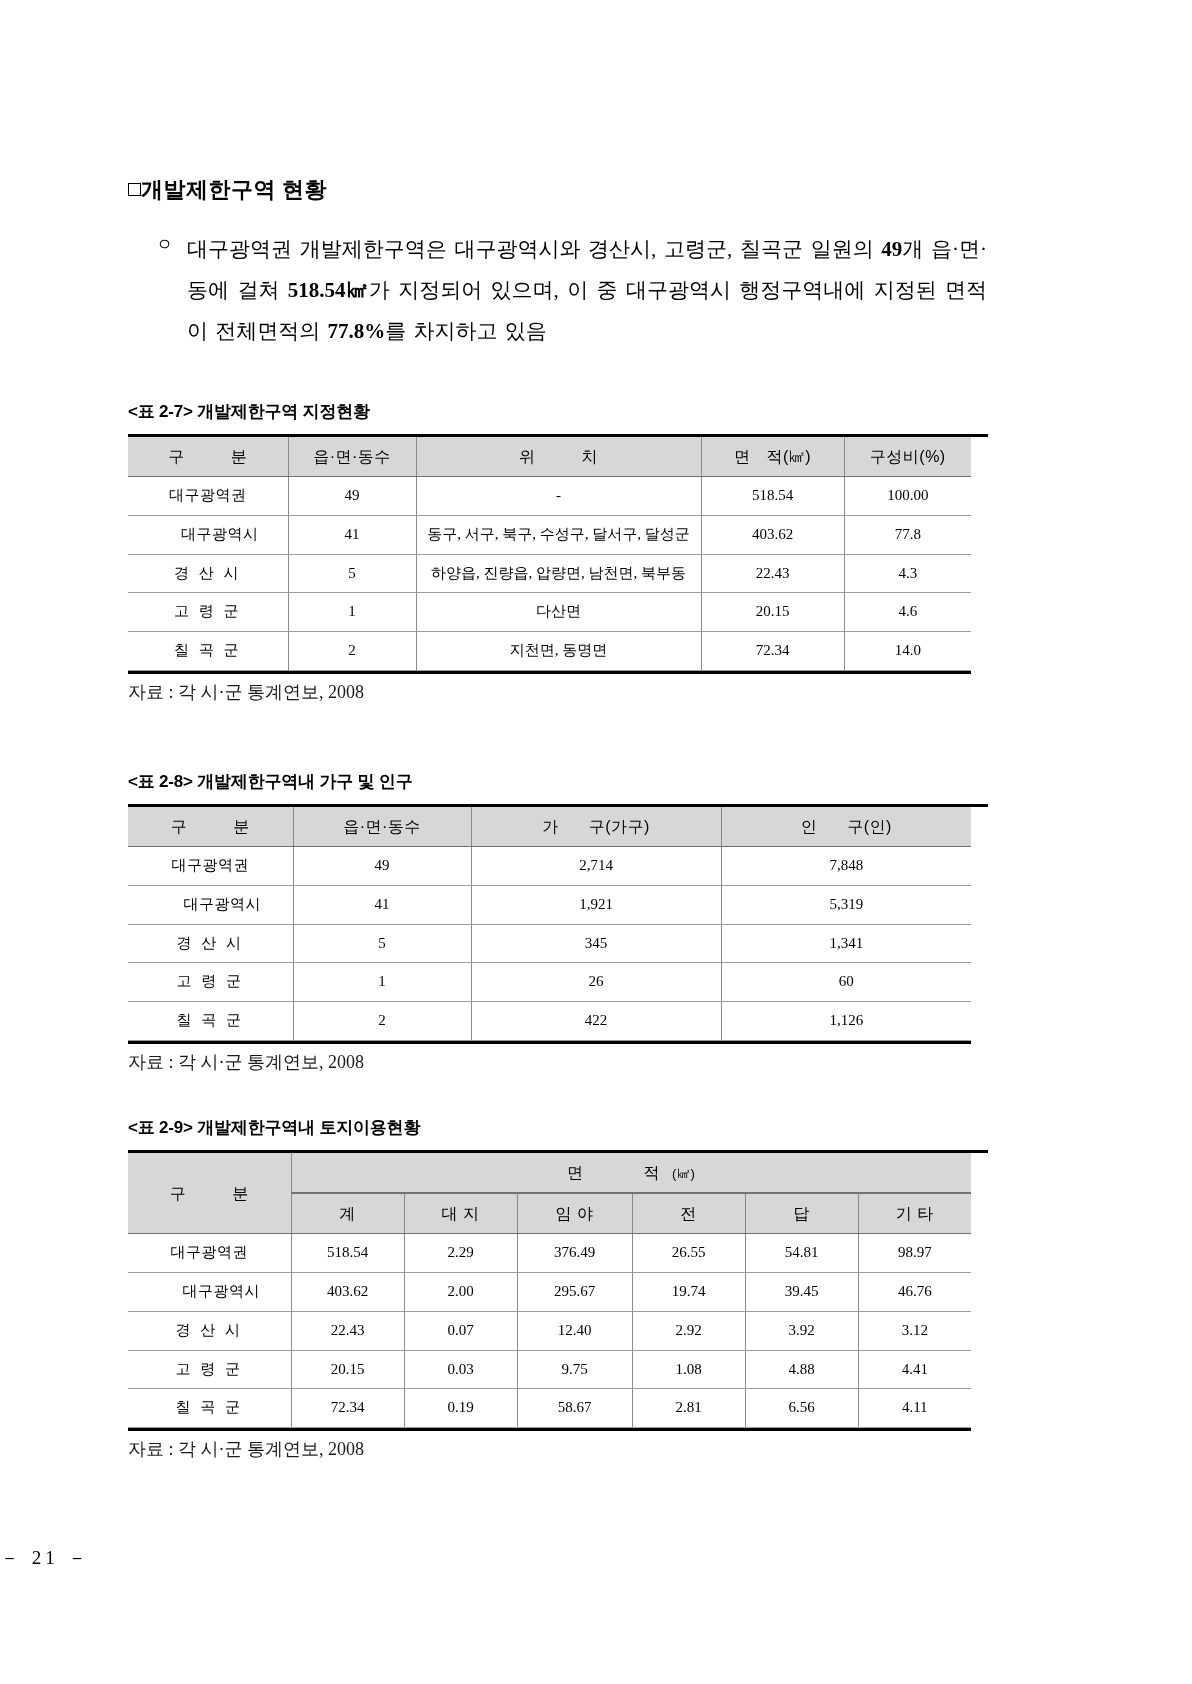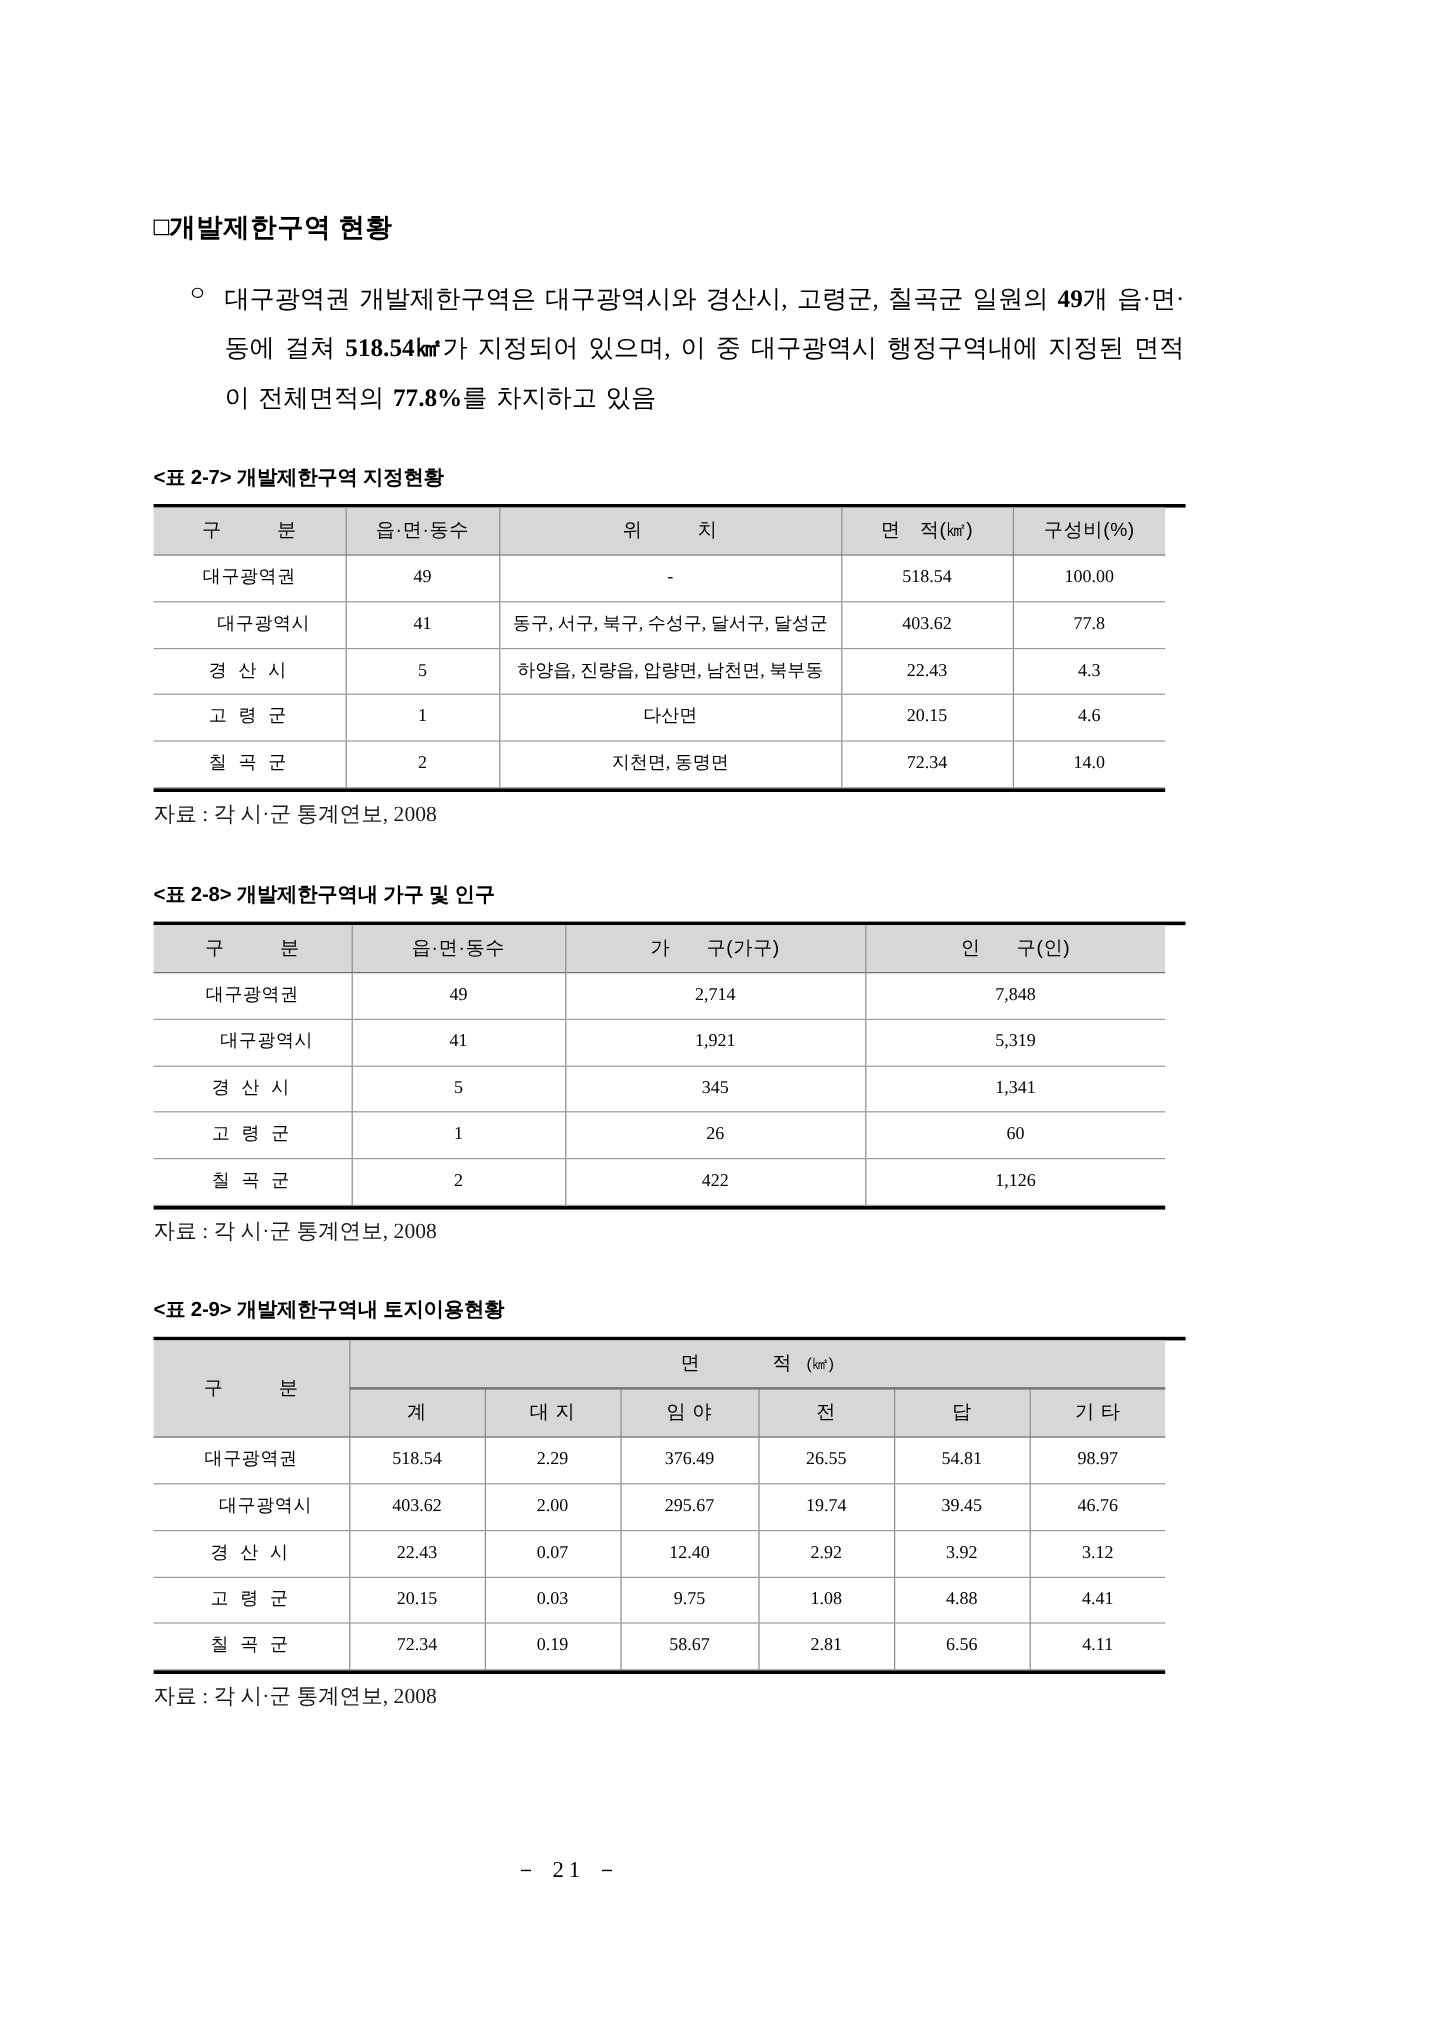--- a/index.html
+++ b/index.html
@@ -65,21 +65,21 @@
   .para-body {
     font-size: 21px;
     line-height: 1.95;
     text-align: justify;
     width: 800px;
     word-spacing: 2px;
   }
   .para-body b { font-weight: bold; }
 
   
-  .tbl-block { margin-top: 34px; }
+  .tbl-block { margin-top: 48px; }
   .tbl-caption {
     font-family: "Liberation Sans", sans-serif;
     font-size: 17px;
     font-weight: bold;
     margin-bottom: 11px;
     letter-spacing: -0.2px;
   }
   table.doc {
     border-collapse: collapse;
     width: 843px;
@@ -131,21 +131,20 @@
     letter-spacing: 0px;
     color: #1a1a1a;
   }
   .km-label { font-size: 0.82em; }
 
   .footer {
     position: absolute;
     top: 1545px;
     left: 0;
     width: 948px;
-    text-align: center;
     font-size: 19px;
     letter-spacing: 4px;
   }
 </style>
 </head>
 <body>
 
 <div class="page">
  <div class="content">
 
@@ -216,21 +215,21 @@
           <td>지천면, 동명면</td>
           <td>72.34</td>
           <td>14.0</td>
         </tr>
       </tbody>
     </table>
     <div class="botrule"></div>
     <div class="source">자료 : 각 시·군 통계연보, 2008</div>
   </div>
 
-  <div class="tbl-block" style="margin-top:44px">
+  <div class="tbl-block" style="margin-top:66px">
     <div class="tbl-caption">&lt;표 2-8&gt; 개발제한구역내 가구 및 인구</div>
     <div class="toprule"></div>
     <table class="doc">
       <colgroup>
         <col style="width:165px">
         <col style="width:178px">
         <col style="width:250px">
         <col style="width:250px">
       </colgroup>
       <thead>

